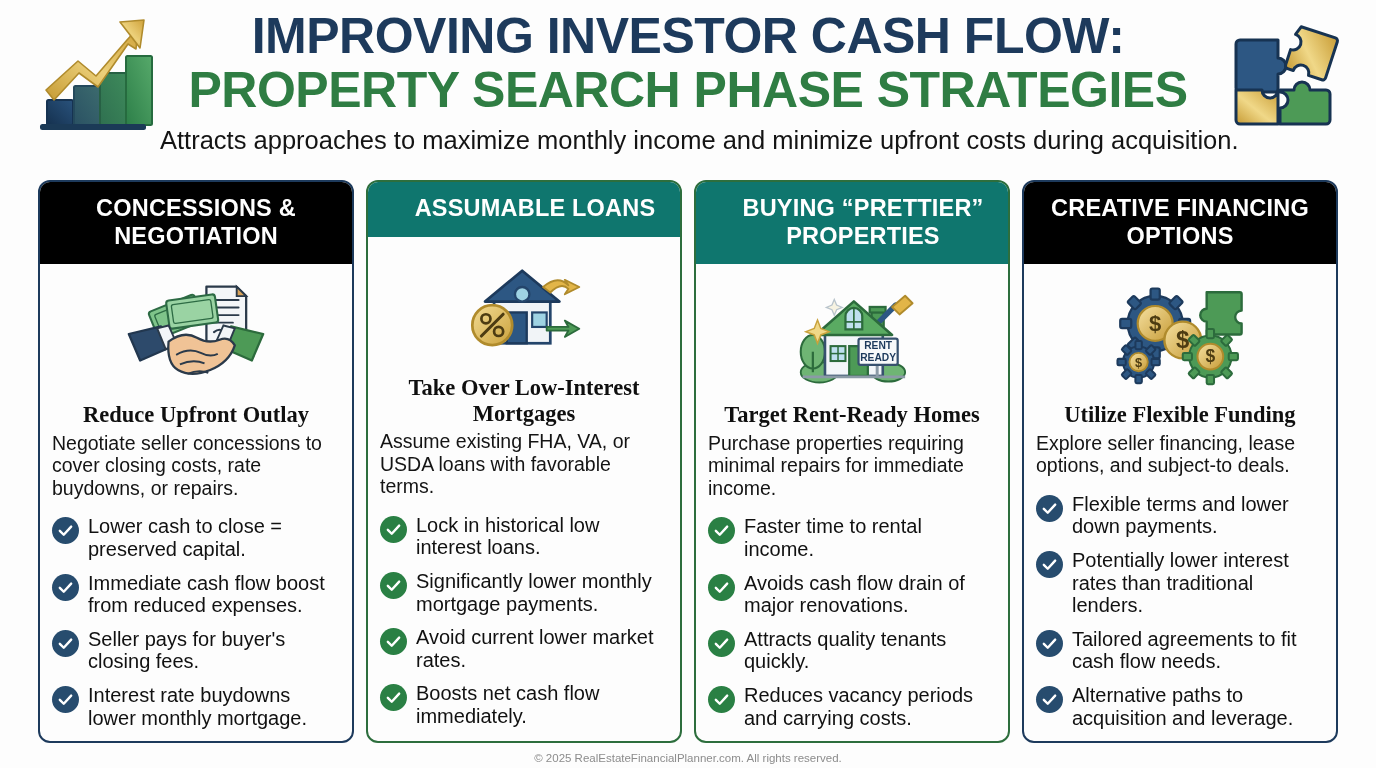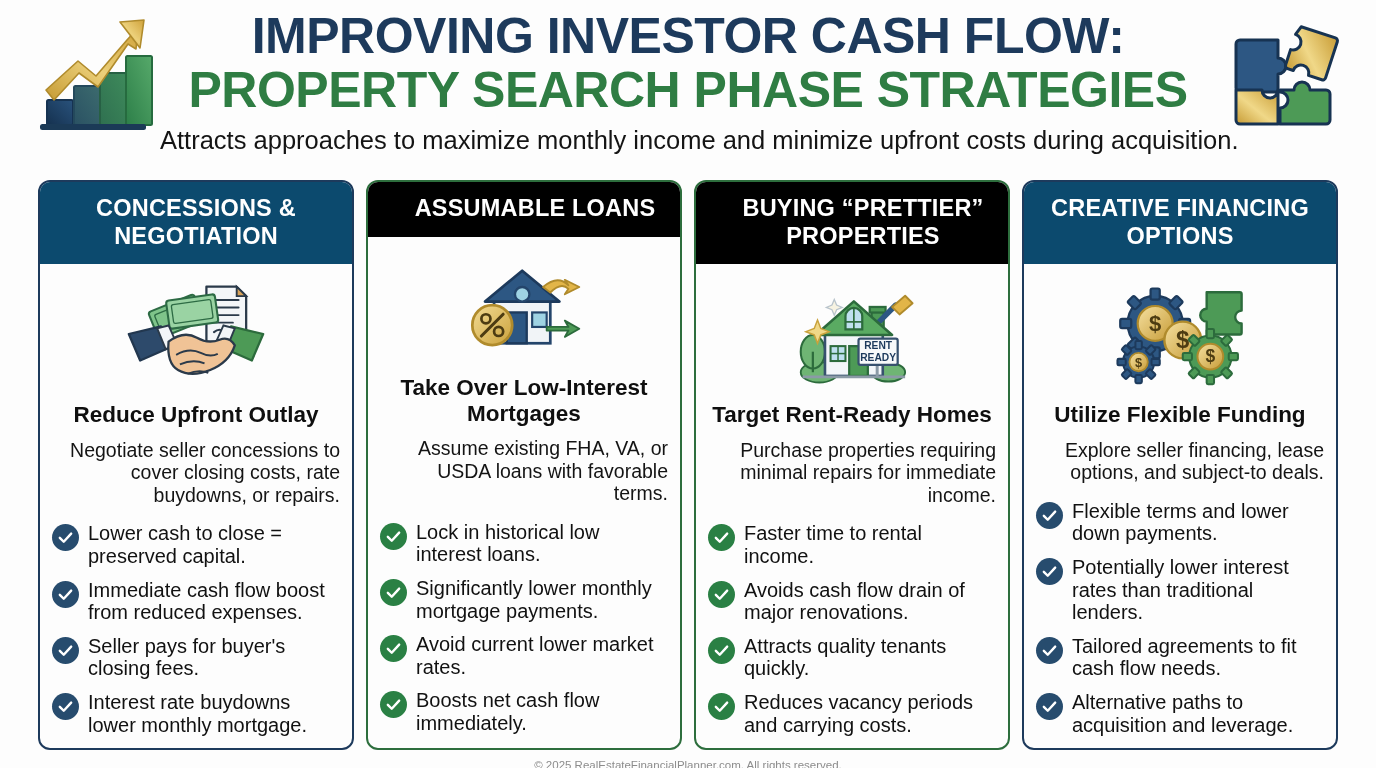--- a/index.html
+++ b/index.html
@@ -93,22 +93,22 @@
 
   .card-head {
     padding: 13px 10px 14px;
     text-align: center;
     color: #ffffff;
     font-size: 23.5px;
     font-weight: bold;
     line-height: 1.18;
     letter-spacing: 0.2px;
   }
-  .card.navy > .card-head { background: #0c4a6e; }
-  .card.green > .card-head { background: #000000; padding-left: 32px; }
+  .card.navy > .card-head { background: #000000; }
+  .card.green > .card-head { background: #0f766e; padding-left: 32px; }
 
   .card-body {
     flex: 1 1 auto;
     padding: 8px 12px 12px;
     display: flex;
     flex-direction: column;
   }
   .icon-wrap {
     height: 108px;
     display: flex;
@@ -119,27 +119,28 @@
   }
   .icon-wrap svg { display: block; }
 
   .card-title {
     text-align: center;
     font-size: 22.5px;
     font-weight: bold;
     color: #0f0f0f;
     line-height: 1.16;
     margin-top: 6px;
+    font-family: Liberation Serif, serif;
   }
   .card-desc {
-    text-align: right;
+    text-align: left;
     font-size: 19.5px;
     color: #141414;
     line-height: 1.16;
-    margin-top: 10px;
+    margin-top: 3px;
   }
 
   .bullets {
     margin-top: 16px;
     display: flex;
     flex-direction: column;
     gap: 11px;
     flex: 1 1 auto;
   }
   .bullet {

